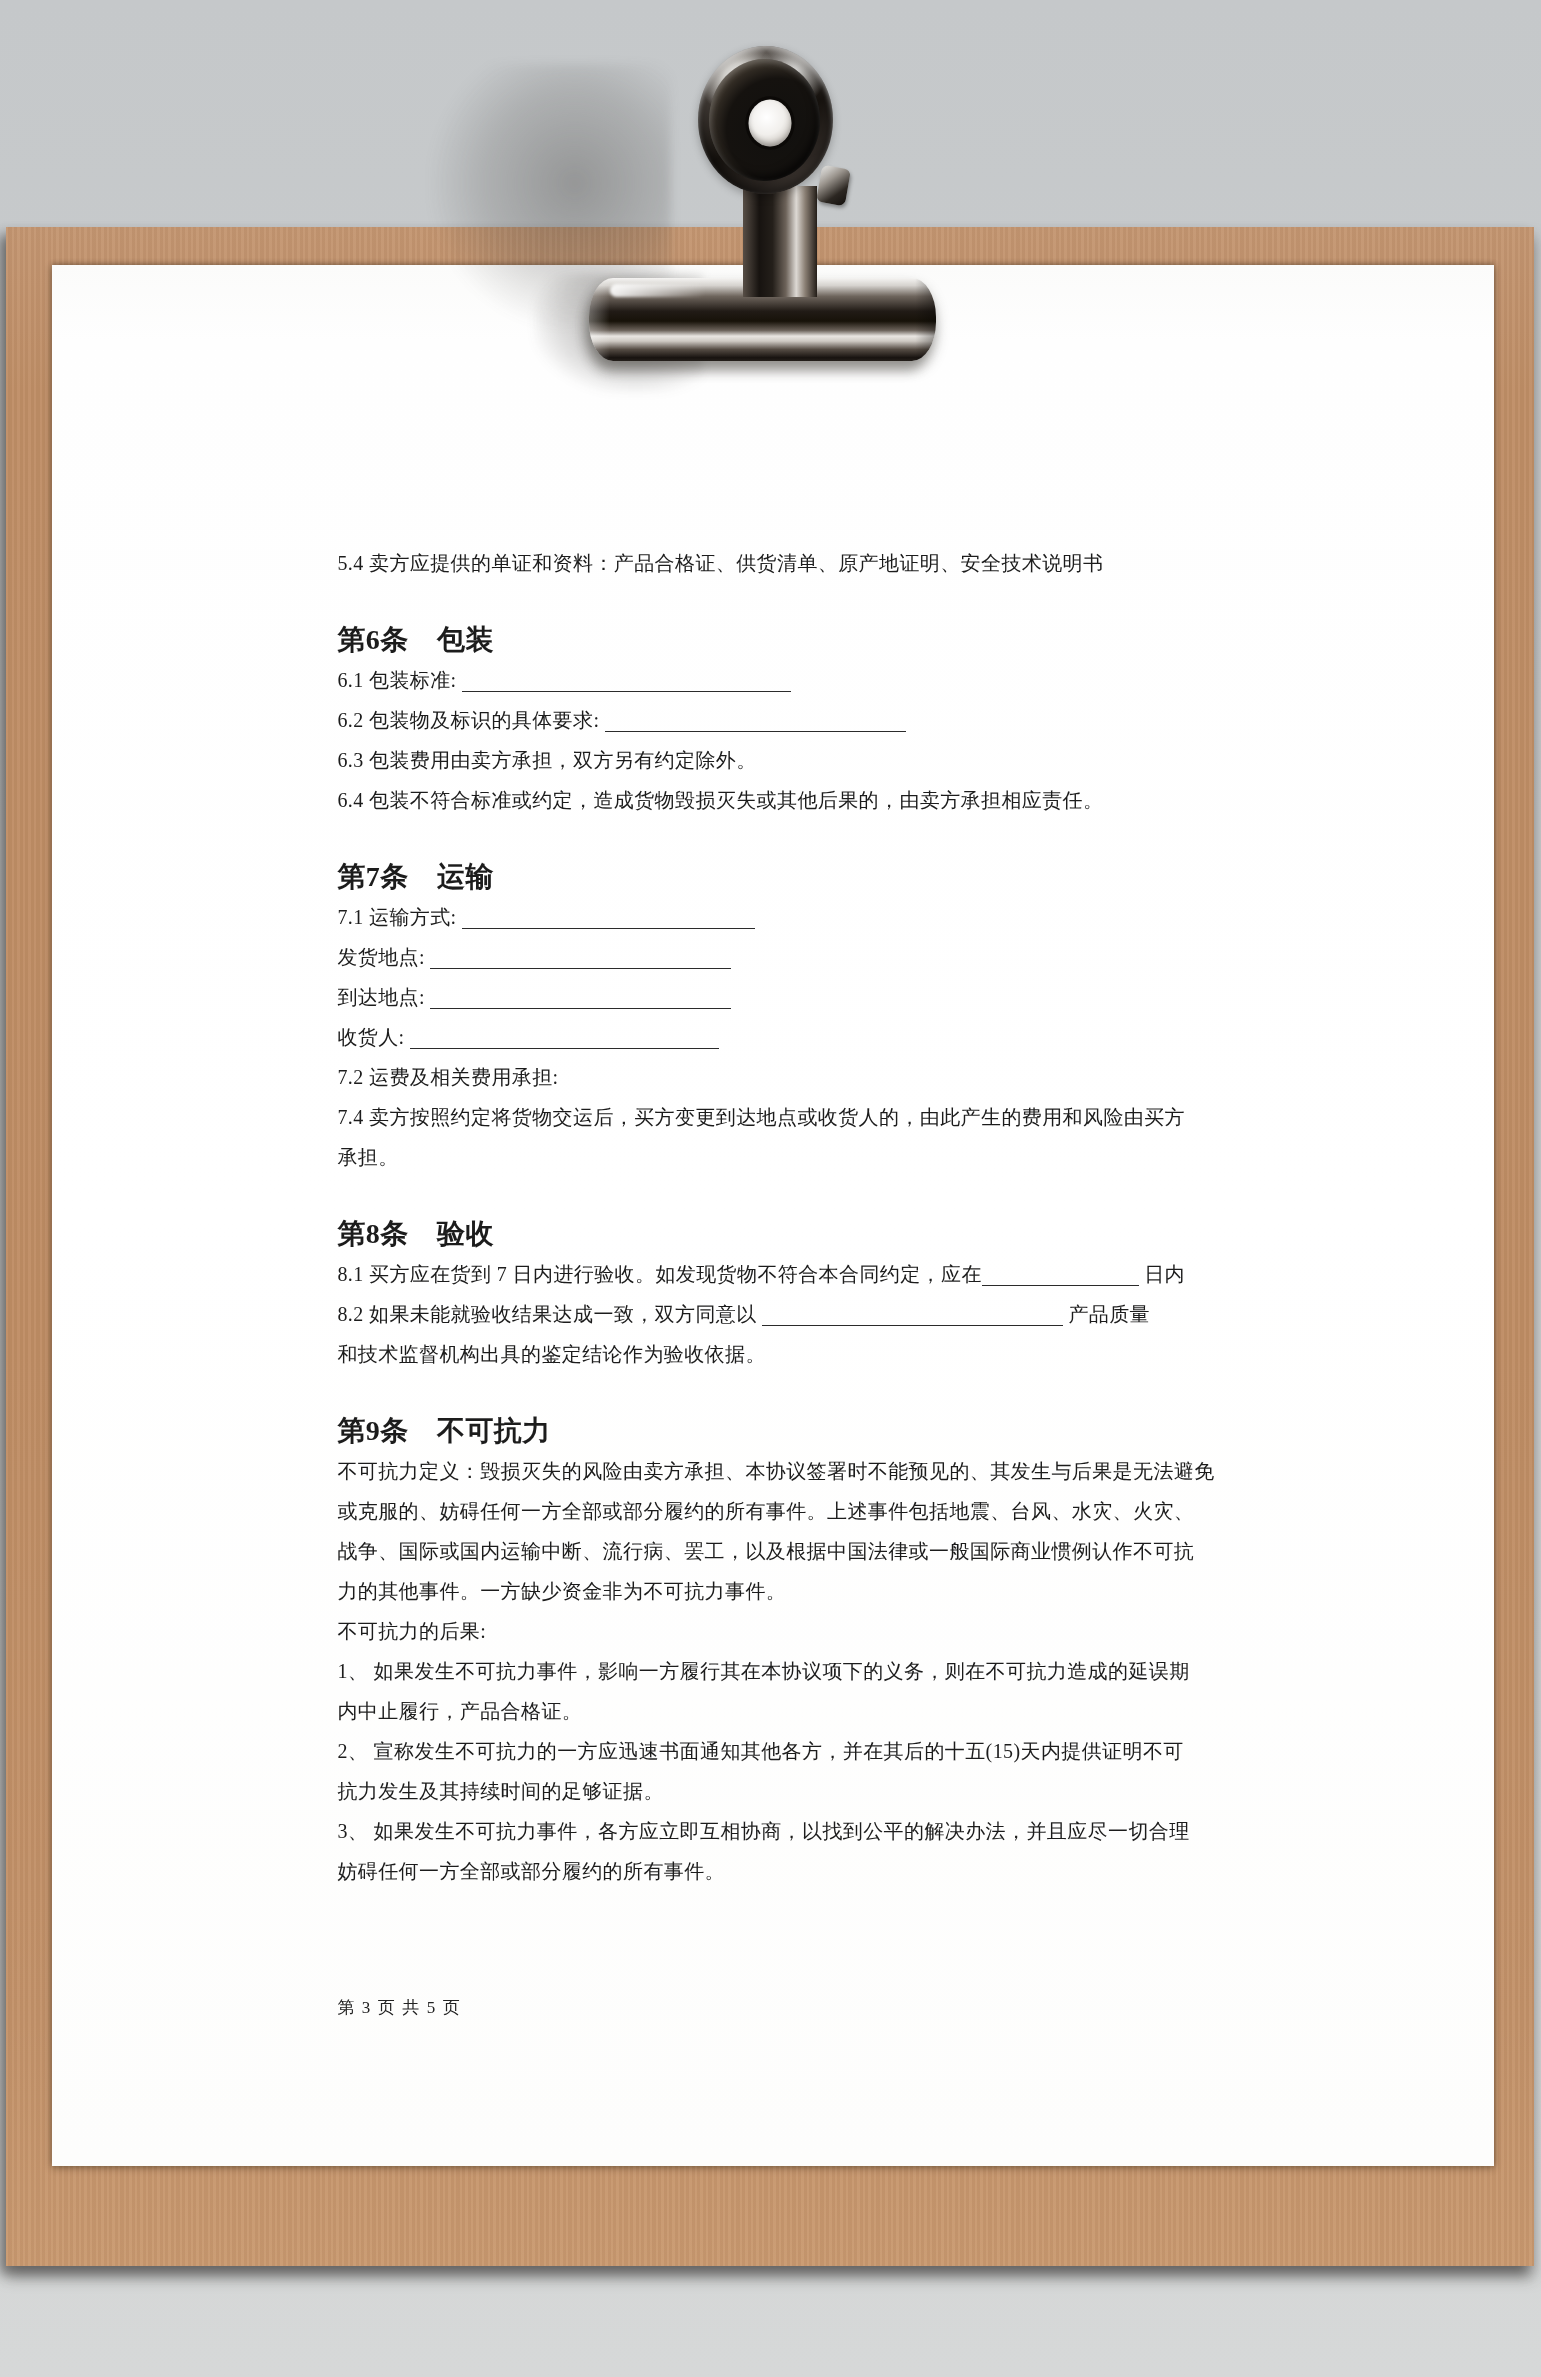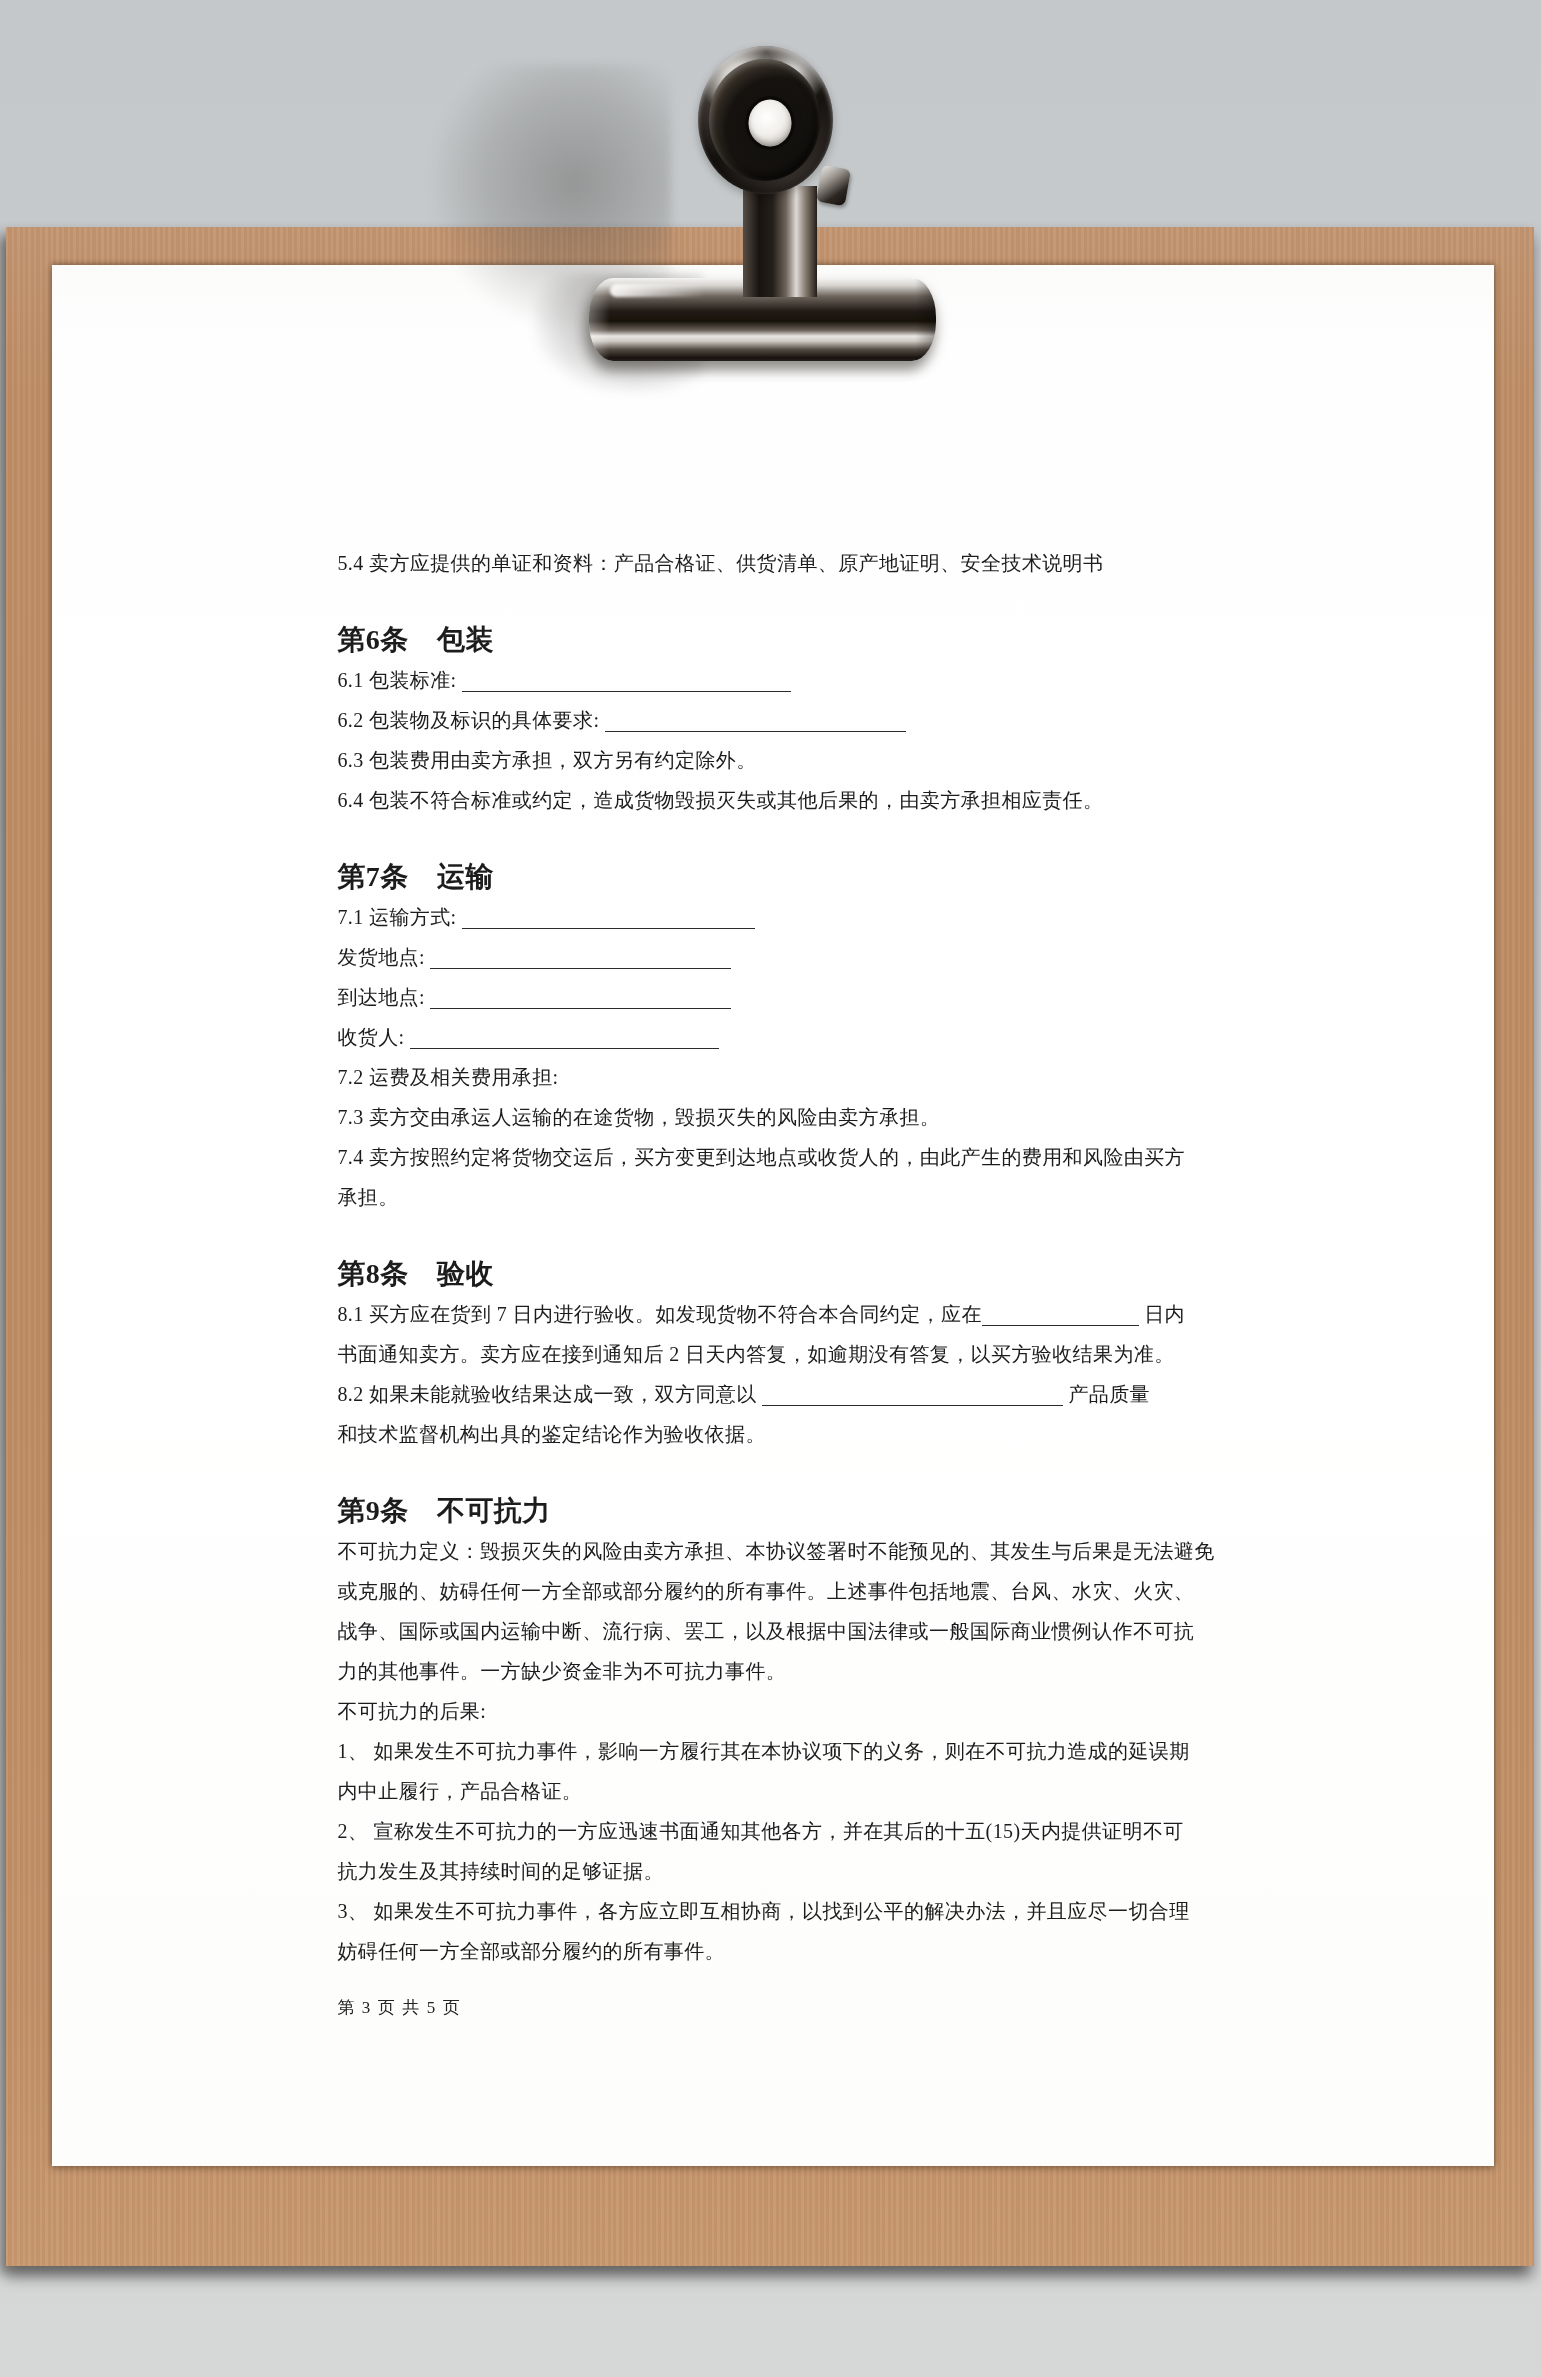--- a/index.html
+++ b/index.html
@@ -115,26 +115,24 @@
         <div class="line"><span>6.1 包装标准: </span><span class="blank" style="width: 329px;"></span></div>
         <div class="line"><span>6.2 包装物及标识的具体要求: </span><span class="blank" style="width: 301px;"></span></div>
         <div class="line"><span>6.3 包装费用由卖方承担，双方另有约定除外。</span></div>
         <div class="line"><span>6.4 包装不符合标准或约定，造成货物毁损灭失或其他后果的，由卖方承担相应责任。</span></div>
         <div class="line heading gap"><span>第7条　运输</span></div>
         <div class="line"><span>7.1 运输方式: </span><span class="blank" style="width: 293px;"></span></div>
         <div class="line"><span>发货地点: </span><span class="blank" style="width: 301px;"></span></div>
         <div class="line"><span>到达地点: </span><span class="blank" style="width: 301px;"></span></div>
         <div class="line"><span>收货人: </span><span class="blank" style="width: 309px;"></span></div>
         <div class="line"><span>7.2 运费及相关费用承担:</span></div>
-        <div class="line"><span>7.3 卖方交由承运人运输的在途货物，毁损灭失的风险由卖方承担。</span></div>
         <div class="line"><span>7.4 卖方按照约定将货物交运后，买方变更到达地点或收货人的，由此产生的费用和风险由买方</span></div>
         <div class="line"><span>承担。</span></div>
         <div class="line heading gap"><span>第8条　验收</span></div>
         <div class="line"><span>8.1 买方应在货到 7 日内进行验收。如发现货物不符合本合同约定，应在</span><span class="blank" style="width: 157px;"></span><span> 日内</span></div>
-        <div class="line"><span>书面通知卖方。卖方应在接到通知后 2 日天内答复，如逾期没有答复，以买方验收结果为准。</span></div>
         <div class="line"><span>8.2 如果未能就验收结果达成一致，双方同意以 </span><span class="blank" style="width: 301px;"></span><span> 产品质量</span></div>
         <div class="line"><span>和技术监督机构出具的鉴定结论作为验收依据。</span></div>
         <div class="line heading gap"><span>第9条　不可抗力</span></div>
         <div class="line"><span>不可抗力定义：毁损灭失的风险由卖方承担、本协议签署时不能预见的、其发生与后果是无法避免</span></div>
         <div class="line"><span>或克服的、妨碍任何一方全部或部分履约的所有事件。上述事件包括地震、台风、水灾、火灾、</span></div>
         <div class="line"><span>战争、国际或国内运输中断、流行病、罢工，以及根据中国法律或一般国际商业惯例认作不可抗</span></div>
         <div class="line"><span>力的其他事件。一方缺少资金非为不可抗力事件。</span></div>
         <div class="line"><span>不可抗力的后果:</span></div>
         <div class="line"><span>1、 如果发生不可抗力事件，影响一方履行其在本协议项下的义务，则在不可抗力造成的延误期</span></div>
         <div class="line"><span>内中止履行，产品合格证。</span></div>

